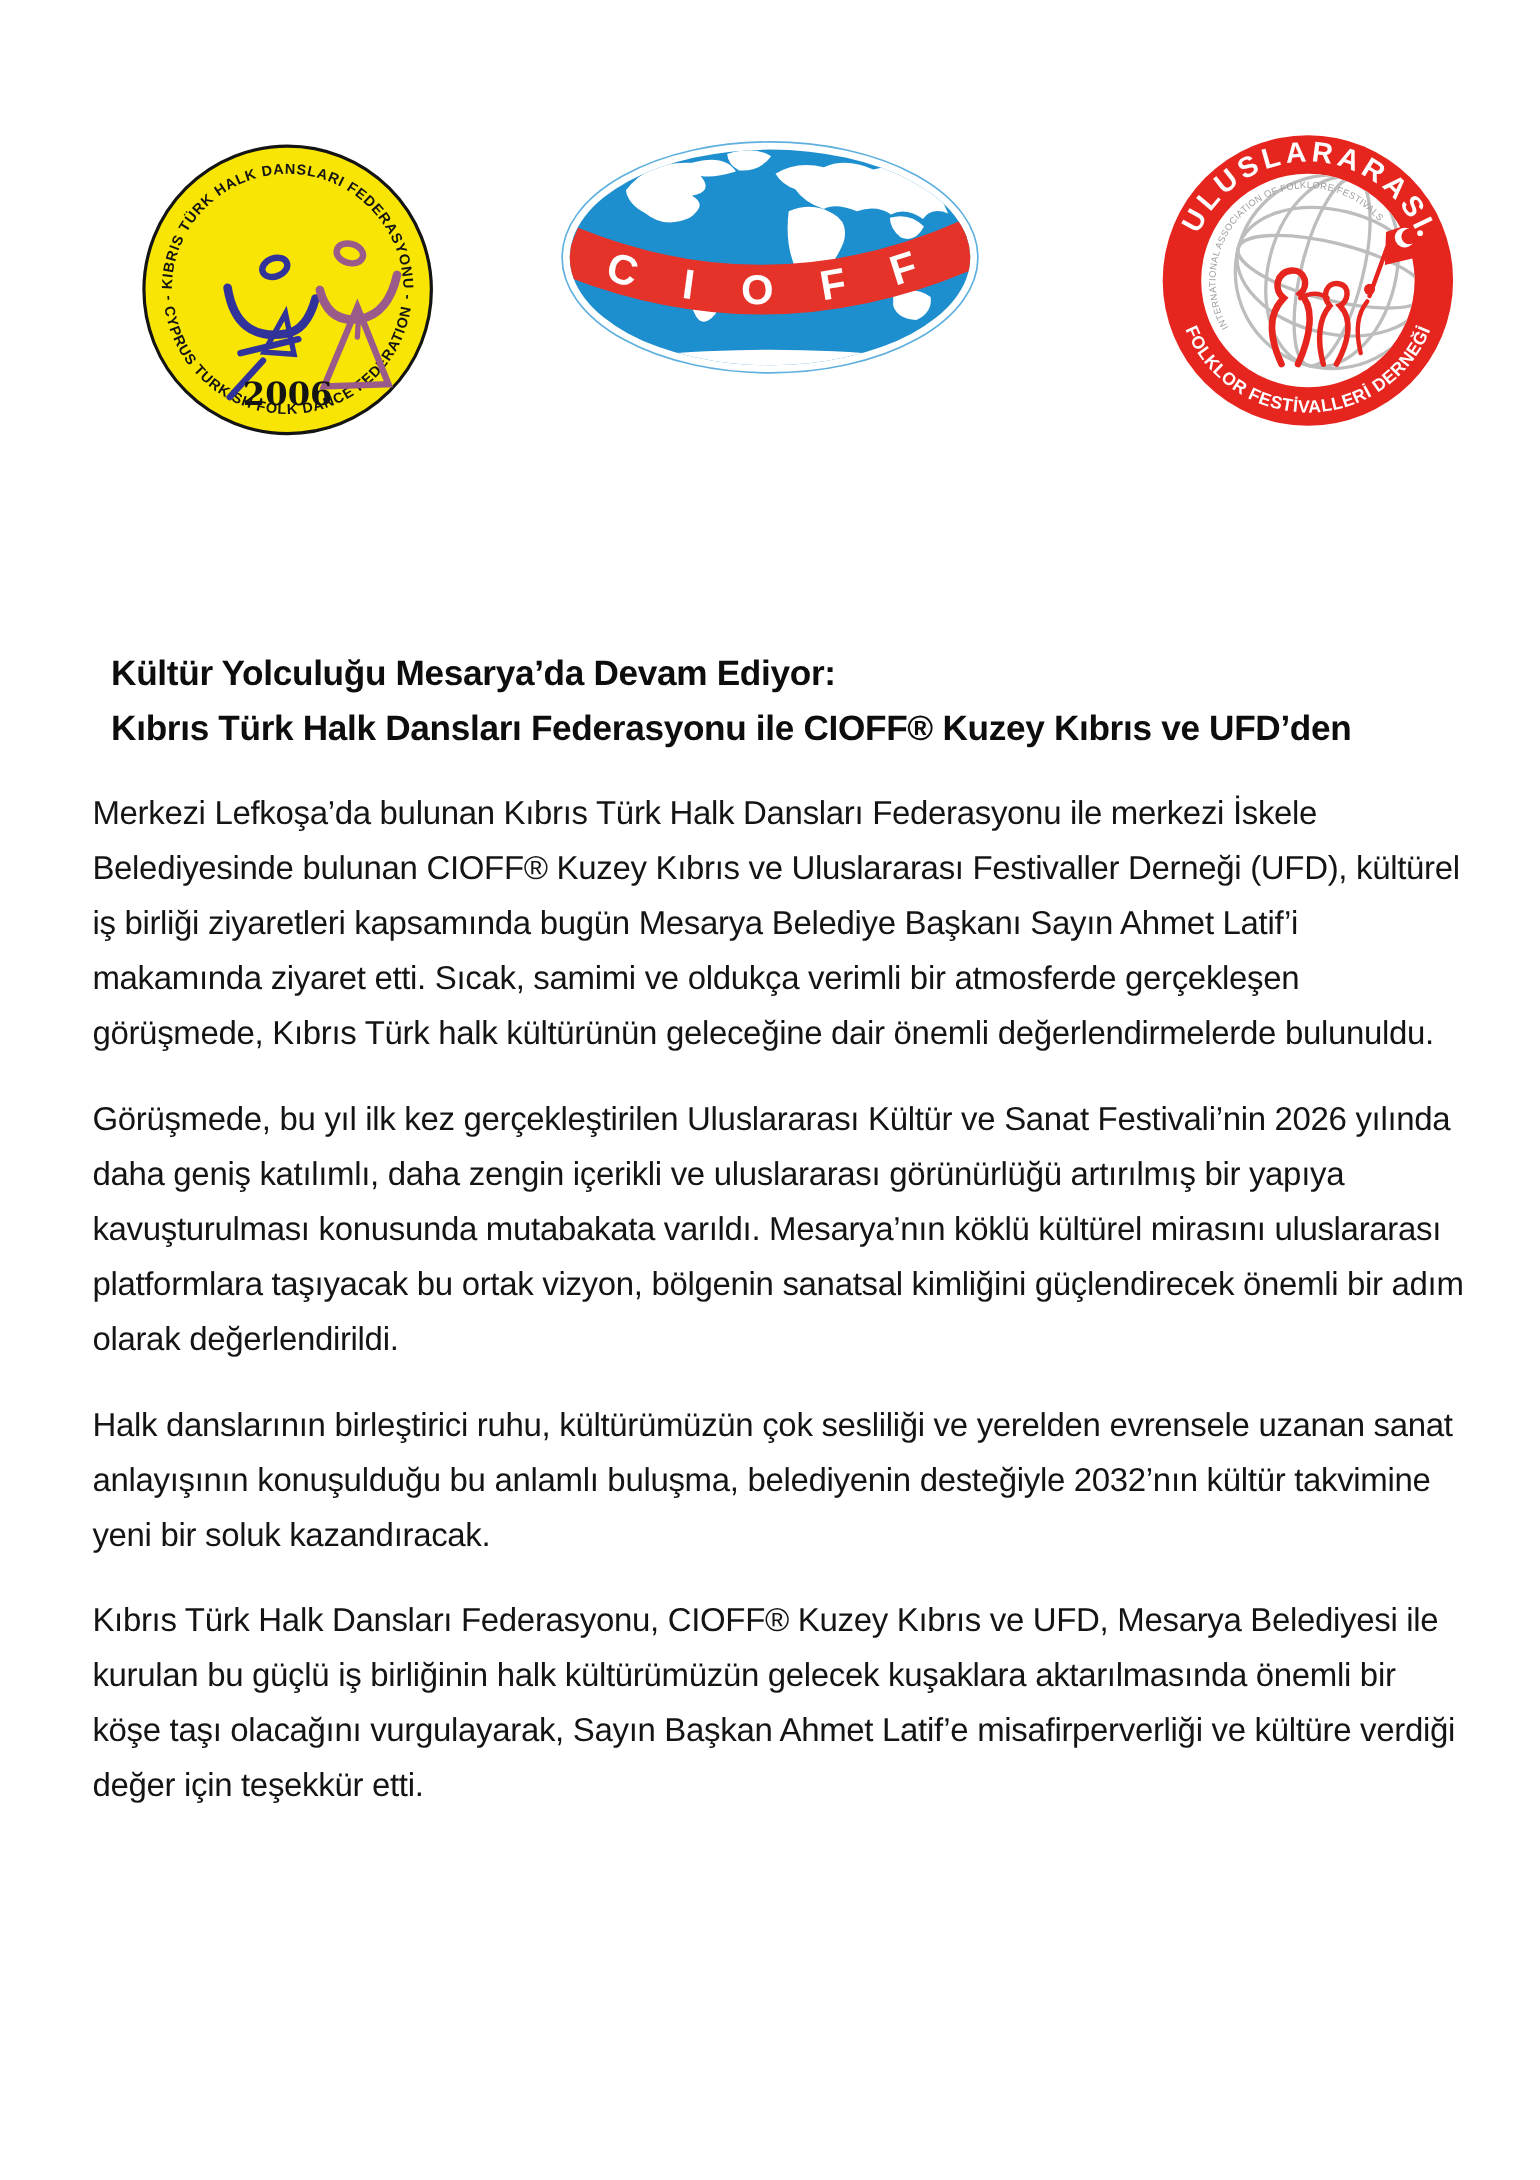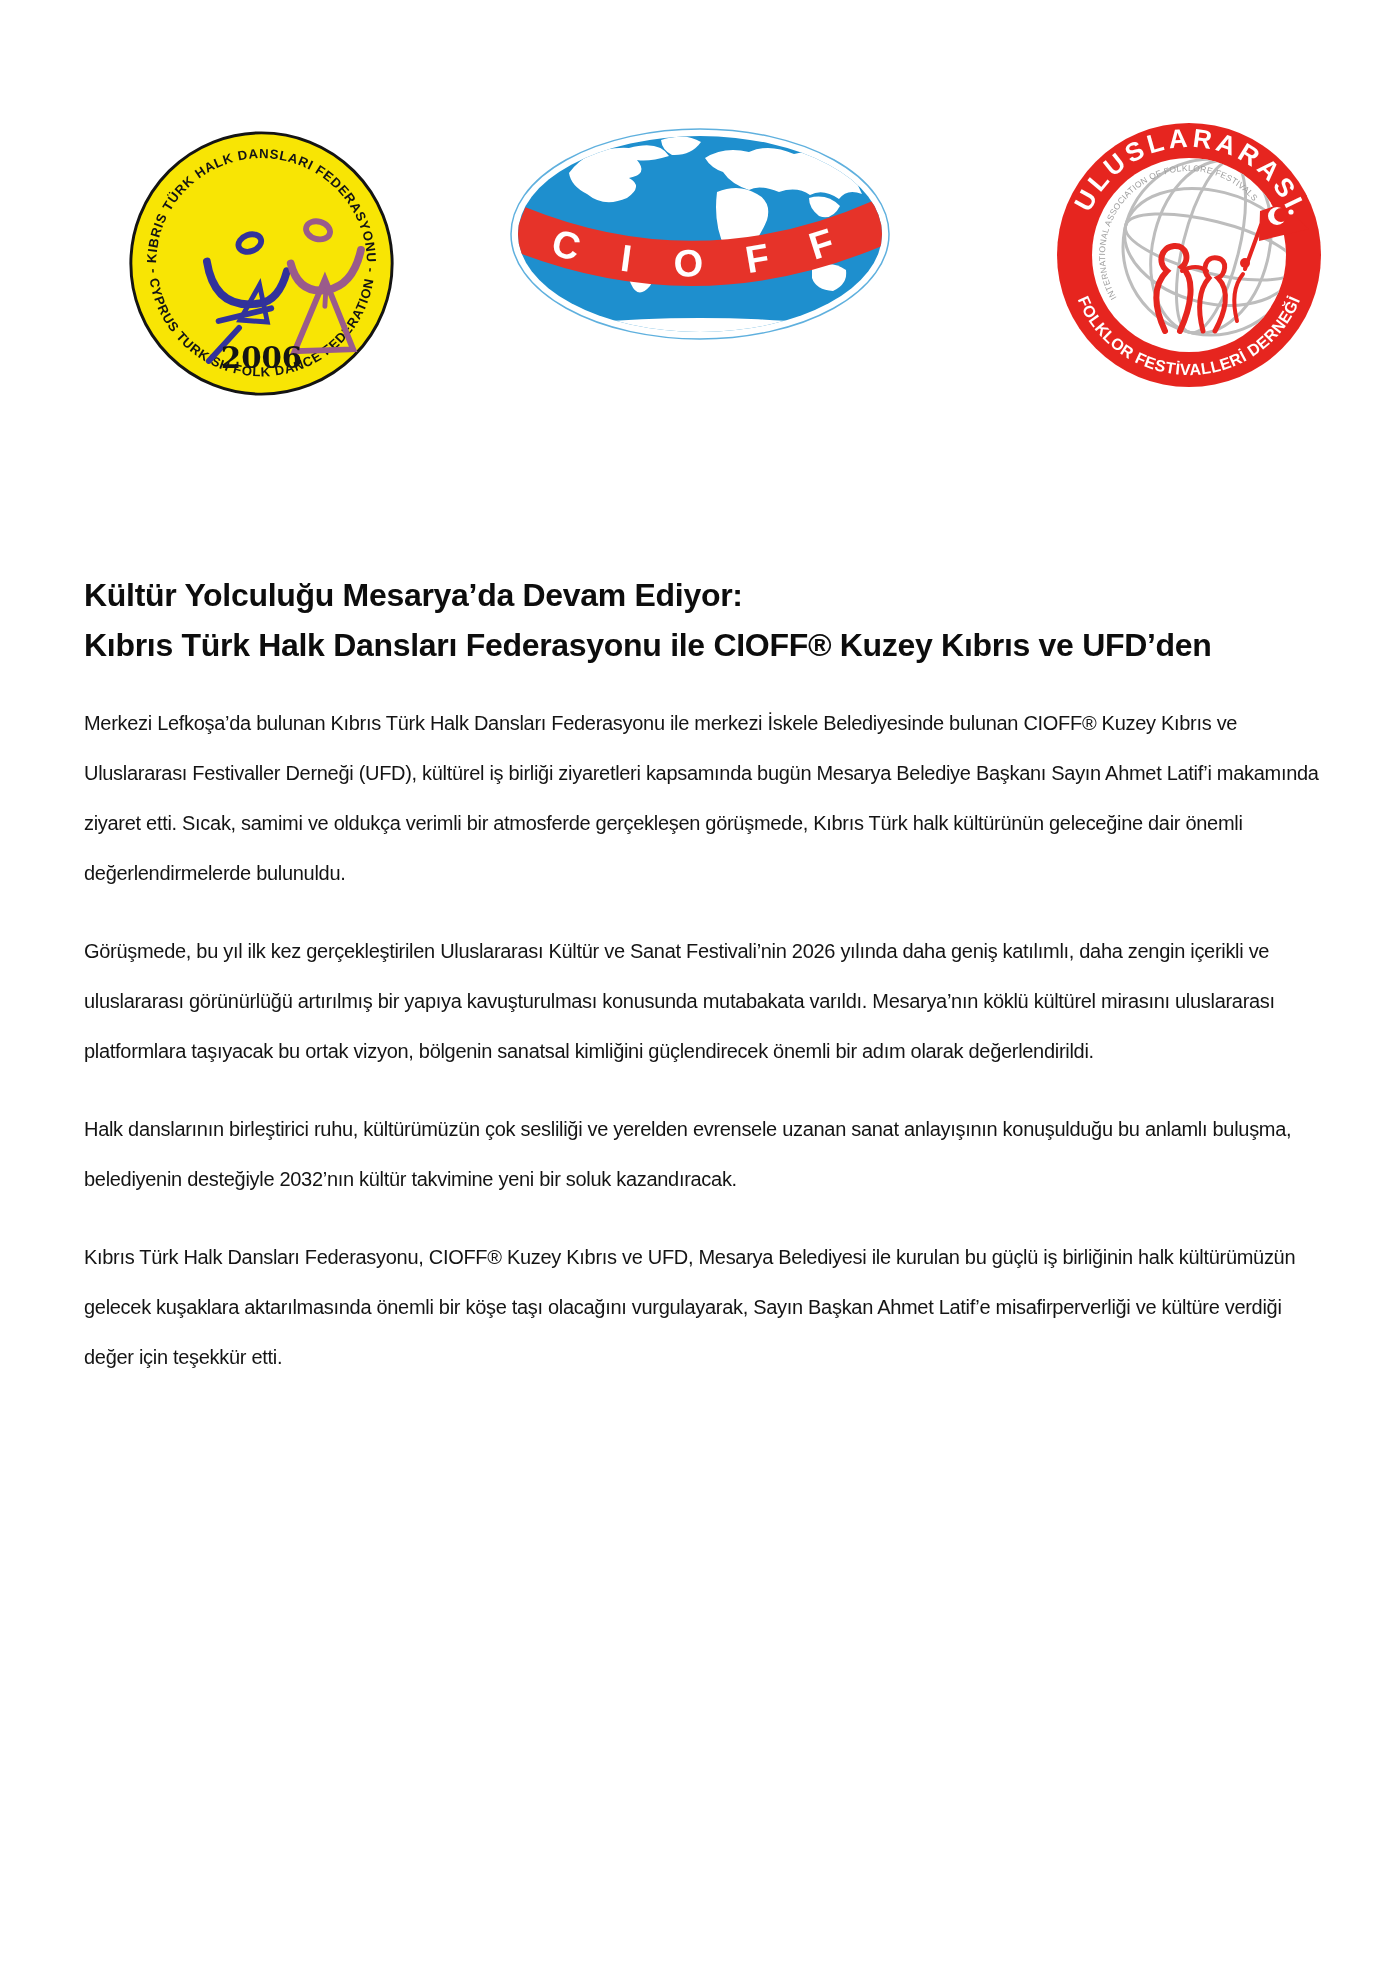--- a/index.html
+++ b/index.html
@@ -11,23 +11,23 @@
   .page{position:absolute;inset:0;background:#ffffff;}
   .logo{position:absolute;}
   .logo-federation{left:125px;top:127px;width:273px;height:273px;}
   .logo-cioff{left:508px;top:128px;width:384px;height:212px;}
   .logo-ufd{left:1053px;top:119px;width:272px;height:272px;}
   .content{position:absolute;left:84px;top:570px;width:1248px;}
   .title div{
     font-size:32px;font-weight:700;line-height:50px;letter-spacing:-0.3px;
     white-space:nowrap;color:#0d0d0d;
   }
-  .title{margin:0;padding:0;font-weight:700;}
+  .title{margin:17px;padding:0;font-weight:700;}
   .content p{
-    font-size:20px;font-weight:400;line-height:50px;letter-spacing:-0.3px;
+    font-size:30px;font-weight:400;line-height:50px;letter-spacing:-0.3px;
     margin:28px 0 0 0;color:#141414;
   }
   svg text{font-family:"Liberation Sans","DejaVu Sans",sans-serif;}
   .fed-arc{font-weight:700;letter-spacing:0.8px;fill:#141414;}
   .fed-year{font-weight:700;font-family:"DejaVu Serif",serif;fill:#141414;}
   .cioff-band-text{font-weight:700;letter-spacing:16px;fill:#ffffff;}
   .ufd-arc-top{font-weight:700;letter-spacing:4px;fill:#ffffff;}
   .ufd-arc-bottom{font-weight:700;letter-spacing:0.5px;fill:#ffffff;}
   .ufd-inner-arc{font-weight:400;letter-spacing:0.3px;fill:#9e9e9e;}
 </style>

